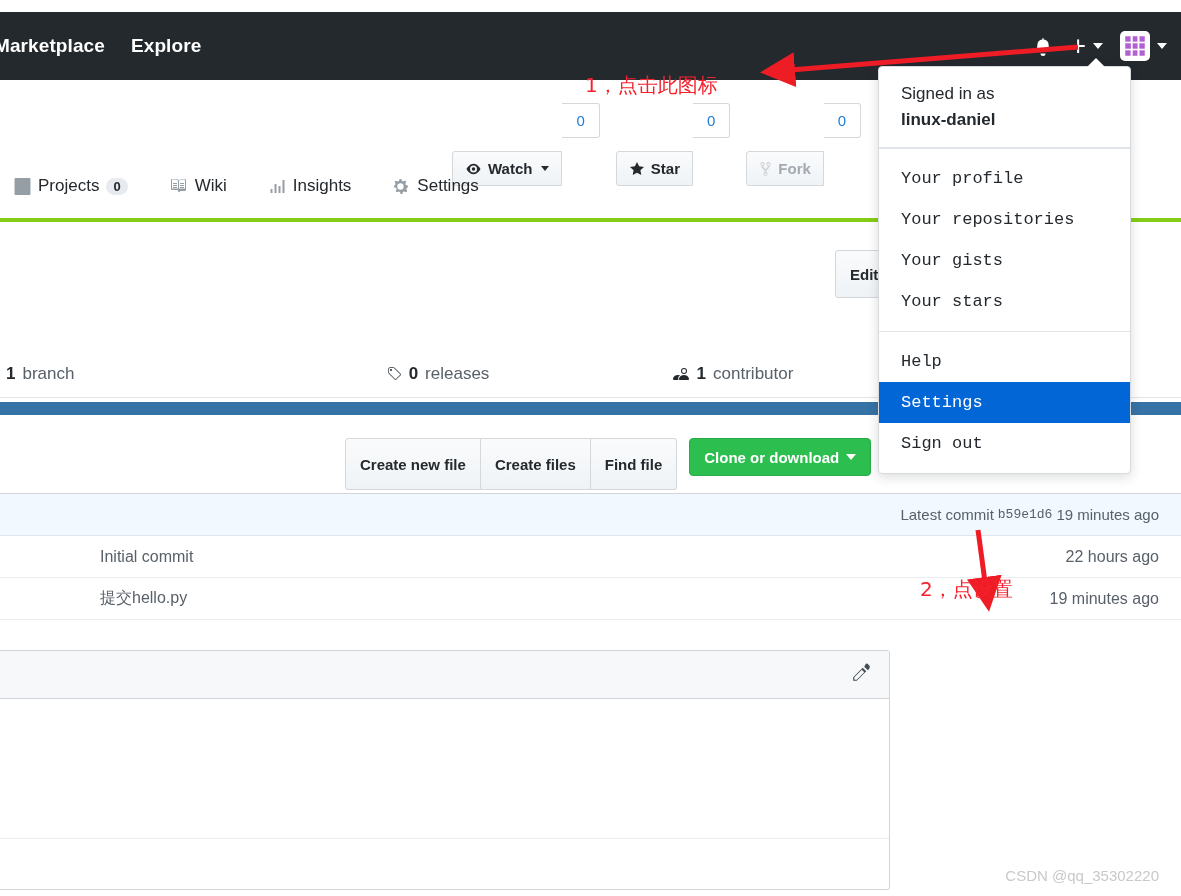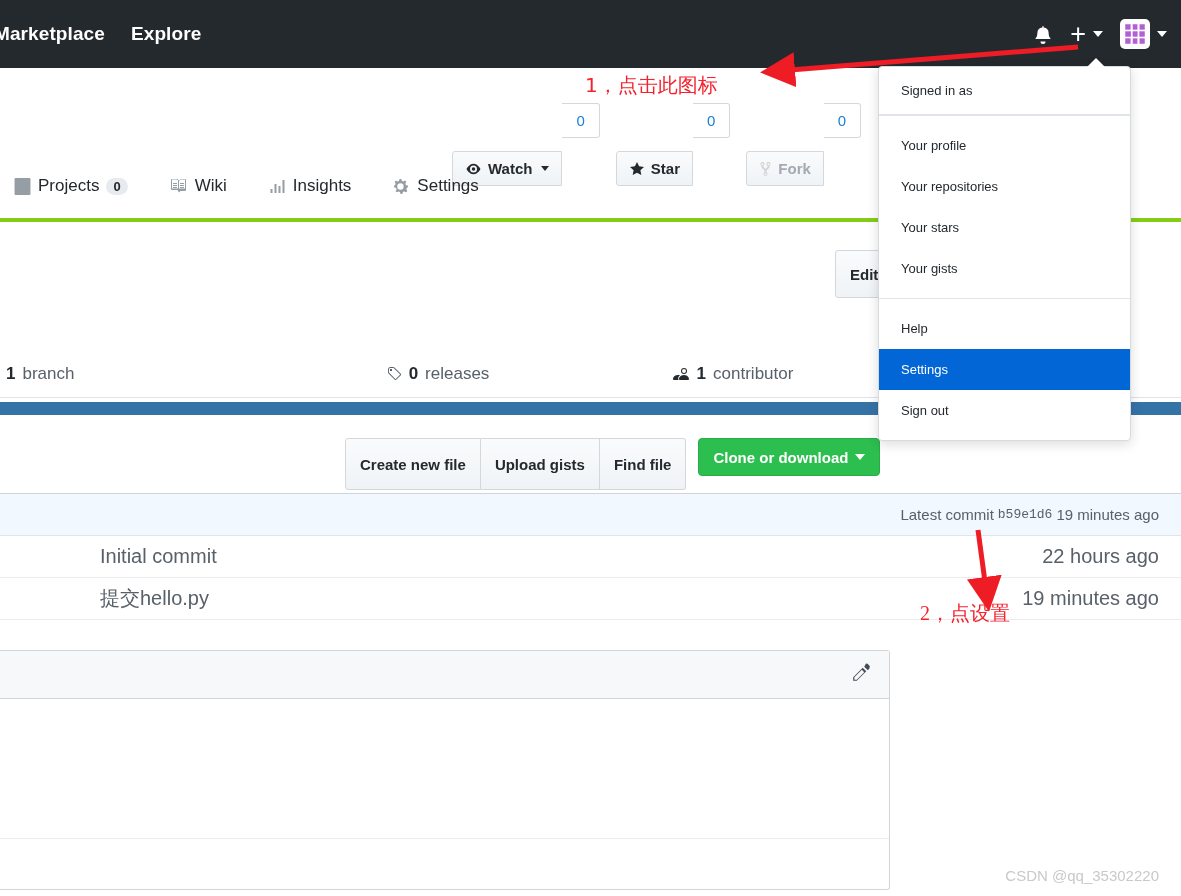--- a/index.html
+++ b/index.html
@@ -13,21 +13,21 @@
   #page {
     position: relative;
     width: 1181px;
     height: 896px;
     background: #ffffff;
   }
 
   
   .gh-header {
     position: absolute;
-    left: 0; top: 0;
+    left: 0; top: 12px;
     width: 1181px; height: 68px;
     background: #24292e;
     display: flex;
     align-items: center;
   }
   .gh-nav {
     display: flex;
     align-items: center;
     gap: 26px;
     margin-left: -6px;
@@ -266,21 +266,21 @@
     font-family: "Liberation Mono", "DejaVu Sans Mono", monospace;
     font-size: 13px;
     color: #586069;
     margin: 0 4px;
   }
   .file-row {
     height: 42px;
     display: flex;
     align-items: center;
     border-bottom: 1px solid #eaecef;
-    font-size: 20px;
+    font-size: 16px;
     color: #586069;
   }
   .file-msg { padding-left: 100px; }
   .file-time { margin-left: auto; padding-right: 22px; }
 
   
   .readme-box {
     position: absolute;
     left: 0; top: 650px;
     width: 890px;
@@ -318,60 +318,61 @@
     width: 0; height: 0;
     border-left: 9px solid transparent;
     border-right: 9px solid transparent;
     border-bottom: 9px solid #ffffff;
     filter: drop-shadow(0 -2px 1px rgba(27,31,35,.12));
   }
   .dd-section { padding: 9px 0; }
   .dd-divider { height: 1px; background: #e1e4e8; }
   .dd-signedin {
     padding: 14px 22px 13px 22px;
-    font-size: 13px;
+    font-size: 17px;
     color: #24292e;
     line-height: 1.55;
   }
   .dd-signedin .uname { font-weight: bold; display: block; }
   .dd-status {
     display: flex;
     align-items: center;
     gap: 13px;
     padding: 13px 22px;
     font-size: 16px;
     color: #586069;
   }
   .smiley {
     width: 23px; height: 23px;
     display: inline-block;
   }
   .dd-item {
     padding: 7px 22px;
-    font-size: 13px;
+    font-size: 17px;
     color: #24292e;
     line-height: 27px;
     white-space: nowrap;
+    font-family: Liberation Mono, monospace;
   }
   .dd-item.selected {
     background: #0366d6;
     color: #ffffff;
   }
 
   
   .anno {
     position: absolute;
     color: #f5222d;
     font-size: 20px;
     font-family: "DejaVu Sans", sans-serif;
     white-space: nowrap;
     z-index: 60;
   }
   #anno1 { left: 585px; top: 72px; }
-  #anno2 { left: 920px; top: 600px; font-family: Liberation Serif, serif; }
+  #anno2 { left: 920px; top: 576px; }
   .anno-svg { position: absolute; left: 0; top: 0; pointer-events: none; z-index: 55; }
 
   .watermark {
     position: absolute;
     right: 22px; bottom: 12px;
     color: #c8c9cb;
     font-size: 15px;
     z-index: 70;
   }
 </style>
@@ -512,21 +513,21 @@
       <strong>1</strong>
       <span>contributor</span>
     </div>
   </div>
 
   <div class="lang-bar"></div>
 
   <div class="file-actions">
     <div class="file-btn-group">
       <div class="file-btn">Create new file</div>
-      <div class="file-btn">Upload gists</div>
+      <div class="file-btn">Create files</div>
       <div class="file-btn">Find file</div>
     </div>
     <div class="clone-btn">
       <span>Clone or download</span>
       <span class="clone-caret"></span>
     </div>
   </div>
 
   <div class="file-list">
     <div class="commit-row">
@@ -552,28 +553,29 @@
         </svg>
       </span>
     </div>
     <div class="readme-body"></div>
   </div>
 
   <div class="dropdown">
     <div class="dd-caret"></div>
     <div class="dd-signedin">
       <span>Signed in as</span>
+      <span class="uname">linux-daniel</span>
     </div>
     <div class="dd-divider"></div>
     <div class="dd-divider"></div>
     <div class="dd-section">
       <div class="dd-item">Your profile</div>
       <div class="dd-item">Your repositories</div>
+      <div class="dd-item">Your gists</div>
       <div class="dd-item">Your stars</div>
-      <div class="dd-item">Your gists</div>
     </div>
     <div class="dd-divider"></div>
     <div class="dd-section">
       <div class="dd-item">Help</div>
       <div class="dd-item selected">Settings</div>
       <div class="dd-item">Sign out</div>
     </div>
   </div>
 
   <svg class="anno-svg" width="1181" height="896">

